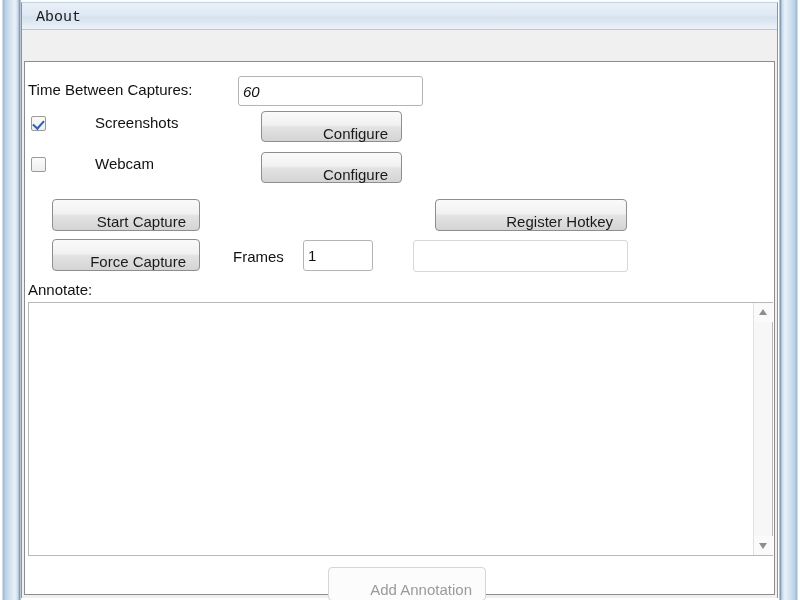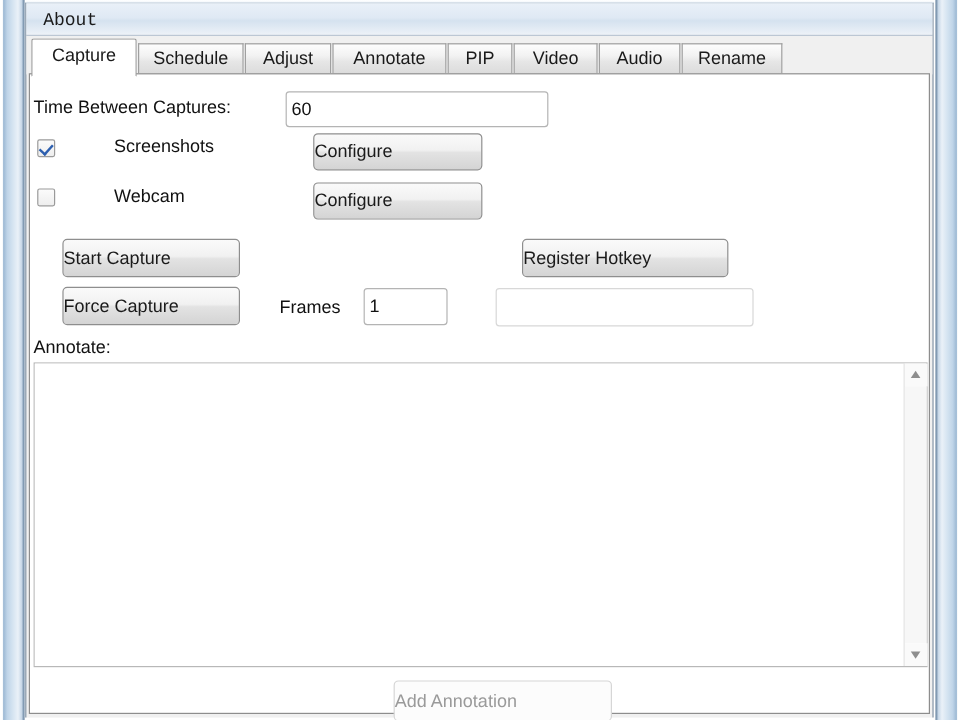--- a/index.html
+++ b/index.html
@@ -156,23 +156,23 @@
   .txt.dim { border-color: #d8d8d8; }
   .btn {
     position: absolute;
     box-sizing: border-box;
     background: linear-gradient(to bottom, #fafafa 0%, #f1f1f1 45%, #e3e3e3 52%, #d4d4d4 100%);
     border: 1px solid #8e8e8e;
     border-radius: 4px;
     font-family: "Liberation Sans", sans-serif;
     font-size: 15px;
     color: #1a1a1a;
-    text-align: left;
+    text-align: right;
     cursor: default;
-    padding: 0;
+    padding: 13px;
   }
   .btn.disabled {
     background: #fcfcfc;
     border: 1px solid #d6d6d6;
     color: #9a9a9a;
   }
 
   
   .cbrow { position: absolute; }
   .cbox {
@@ -271,36 +271,26 @@
   <div class="frame-top"></div>
   <div class="frame-left"></div>
   <div class="frame-right"></div>
 
   <div class="client">
 
     <div class="menubar">
       <div class="menu-item">About</div>
     </div>
 
-    <div class="tabstrip">
-      <div class="tab active" style="left:4px; width:88px;">Capture</div>
-      <div class="tab" style="left:93px; width:88px;">Schedule</div>
-      <div class="tab" style="left:182px; width:72px;">Adjust</div>
-      <div class="tab" style="left:255px; width:95px;">Annotate</div>
-      <div class="tab" style="left:351px; width:54px;">PIP</div>
-      <div class="tab" style="left:406px; width:70px;">Video</div>
-      <div class="tab" style="left:477px; width:68px;">Audio</div>
-      <div class="tab" style="left:546px; width:84px;">Rename</div>
-    </div>
 
     <div class="tabpage">
 
       <div class="lbl" style="left:3px; top:19px;">Time Between Captures:</div>
 
-      <input class="txt" type="text" style="left: 213px; top: 14px; width: 219px; height: 30px;" value="60">
+      <input class="txt" type="text" style="left: 213px; top: 14px; width: 185px; height: 30px; font-style: italic;" value="60">
 
       <div class="cbrow" style="left:6px; top:54px;">
         <span class="cbox checked"></span>
         <span class="cblabel">Screenshots</span>
       </div>
 
       <button class="btn" style="left:236px; top:49px; width:141px; height:31px;">Configure</button>
 
       <div class="cbrow" style="left:6px; top:95px;">
         <span class="cbox"></span>
@@ -310,33 +300,33 @@
       <button class="btn" style="left:236px; top:90px; width:141px; height:31px;">Configure</button>
 
       <button class="btn" style="left:27px; top:177px; width:148px; height:32px;">Force Capture</button>
 
       <button class="btn" style="left:27px; top:137px; width:148px; height:32px;">Start Capture</button>
 
       <div class="lbl" style="left:208px; top:186px;">Frames</div>
 
       <input class="txt" type="text" style="left: 278px; top: 178px; width: 70px; height: 31px;" value="1">
 
-      <button class="btn" style="left:410px; top:137px; width:172px; height:32px;">Register Hotkey</button>
+      <button class="btn" style="left:410px; top:137px; width:192px; height:32px;">Register Hotkey</button>
 
       <input class="txt dim" type="text" style="left: 388px; top: 178px; width: 215px; height: 32px;" value="">
 
       <div class="lbl" style="left:3px; top:219px;">Annotate:</div>
 
       <div class="annotate-box" style="left:3px; top:240px; width:745px; height:254px;">
         <textarea class="annotate-area" style=""></textarea>
         <div class="vscroll">
           <div class="arrow up"></div>
           <div class="track"></div>
           <div class="arrow down"></div>
         </div>
       </div>
 
-      <button class="btn disabled" style="left:303px; top:505px; width:182px; height:34px;" disabled="">Add Annotation</button>
+      <button class="btn disabled" style="left:303px; top:505px; width:158px; height:34px;" disabled="">Add Annotation</button>
 
     </div>
 
   </div>
 </div>
 
 </body></html>

